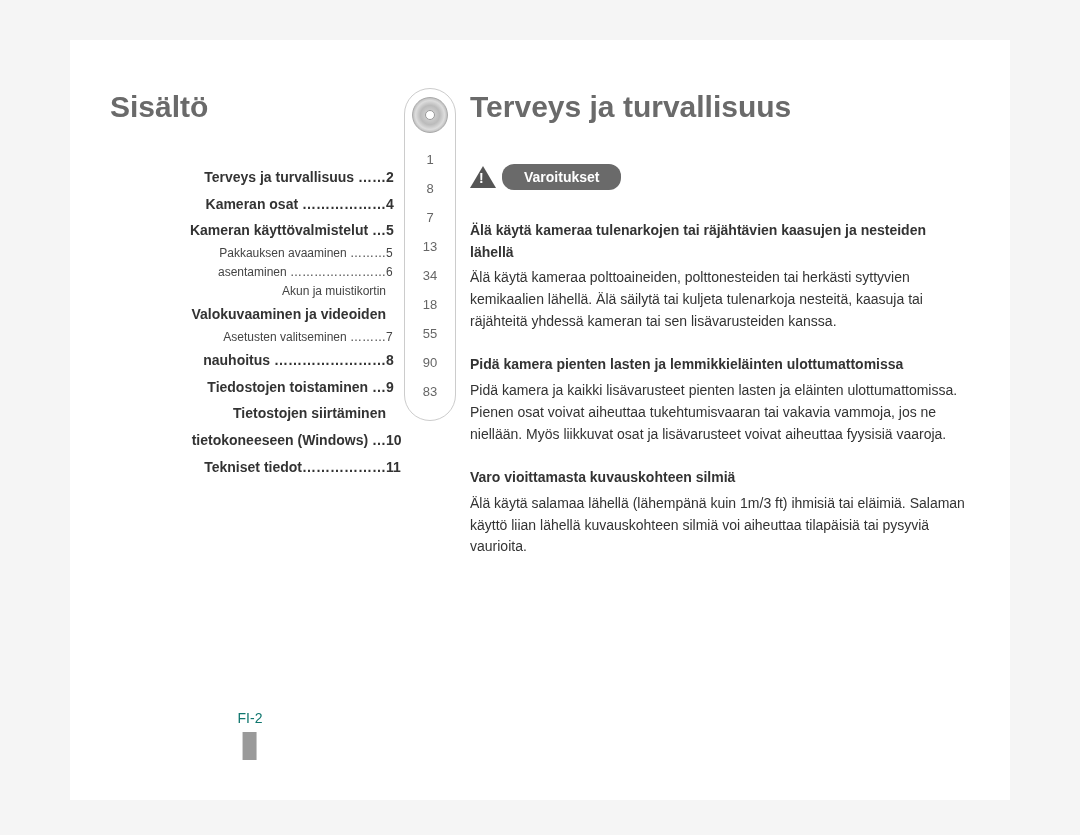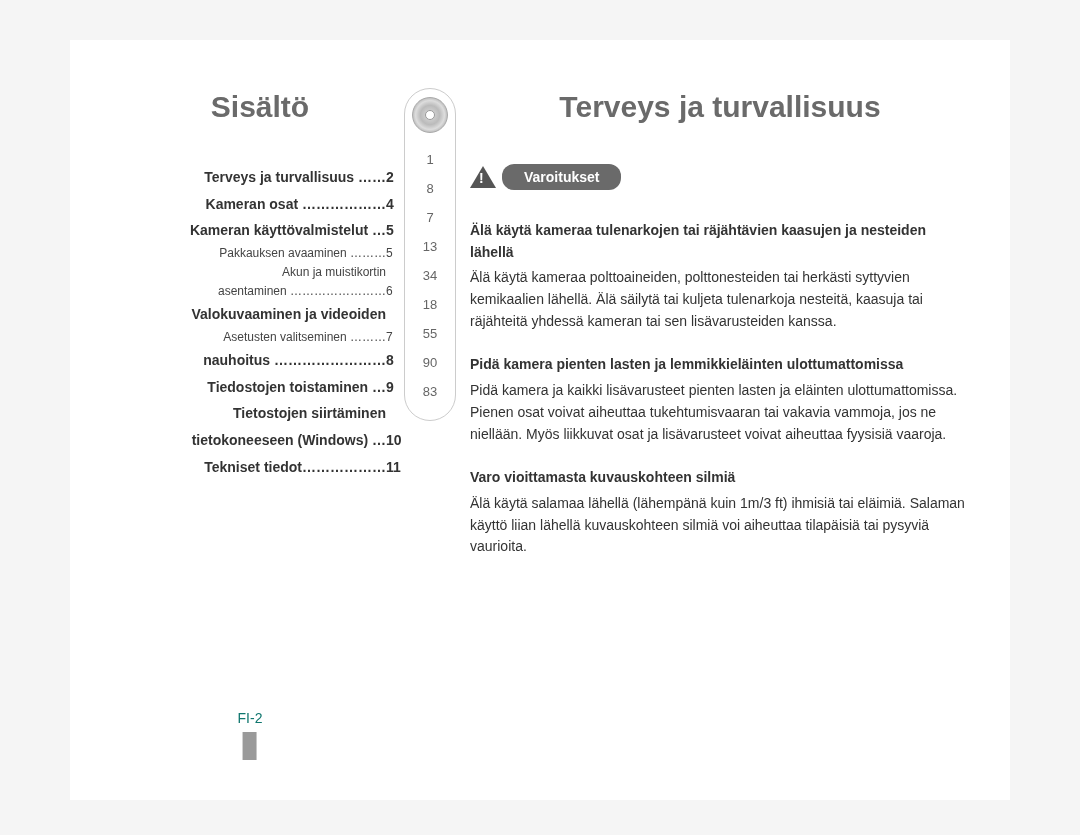--- a/index.html
+++ b/index.html
@@ -27,21 +27,20 @@
   }
   .right-col {
     flex: 1;
     padding: 50px 40px 0 40px;
   }
   h1.toc-title, h1.section-title {
     font-size: 30px;
     color: #6a6a6a;
     font-weight: bold;
     margin-bottom: 40px;
-    text-align: center;
   }
   .toc {
     font-size: 14px;
     color: #333;
     line-height: 1.9;
   }
   .toc .row {
     display: flex;
     justify-content: space-between;
   }
@@ -159,26 +158,26 @@
         </div>
       <div class="row bold">
           <span class="label">Kameran käyttövalmistelut …</span>
           <span class="pg">5</span>
         </div>
       <div class="row sub">
           <span class="label">Pakkauksen avaaminen ………</span>
           <span class="pg">5</span>
         </div>
       <div class="row sub">
+          <span class="label">asentaminen ……………………</span>
+          <span class="pg">6</span>
+        </div>
+      <div class="row sub">
           <span class="label">Akun ja muistikortin</span>
           <span class="pg"></span>
-        </div>
-      <div class="row sub">
-          <span class="label">asentaminen ……………………</span>
-          <span class="pg">6</span>
         </div>
       <div class="row bold">
           <span class="label">Valokuvaaminen ja videoiden</span>
           <span class="pg"></span>
         </div>
       <div class="row sub">
           <span class="label">Asetusten valitseminen ………</span>
           <span class="pg">7</span>
         </div>
       <div class="row bold">

